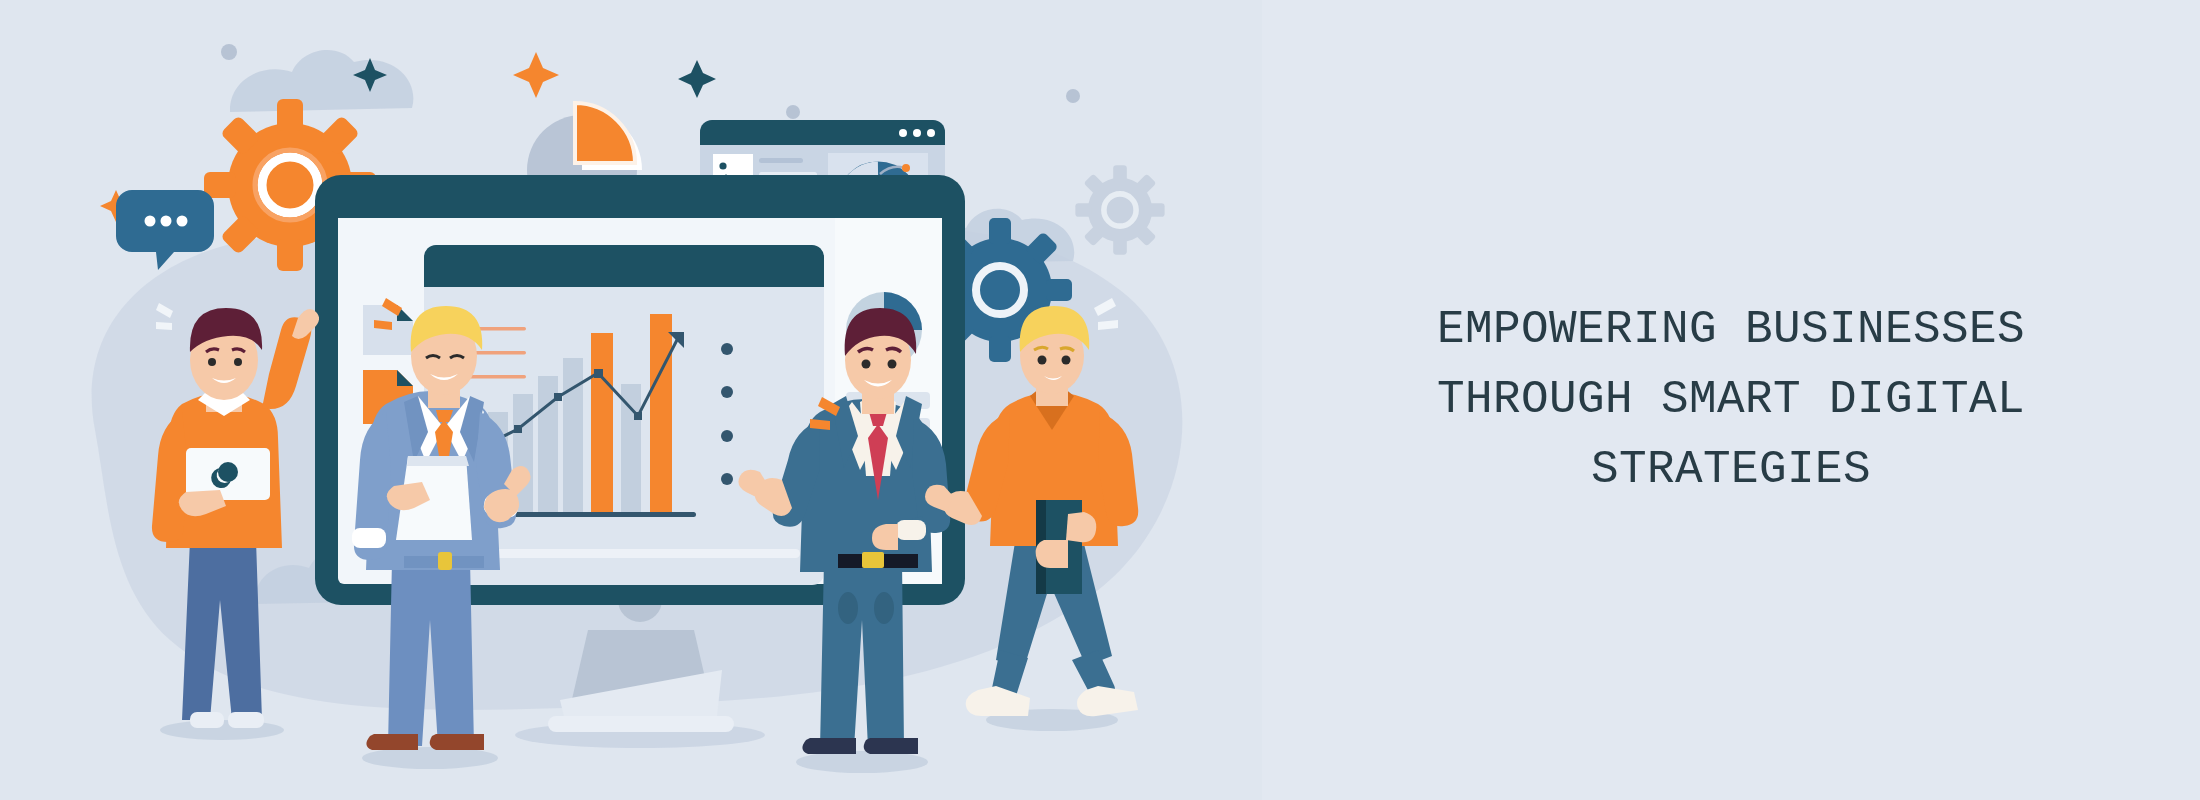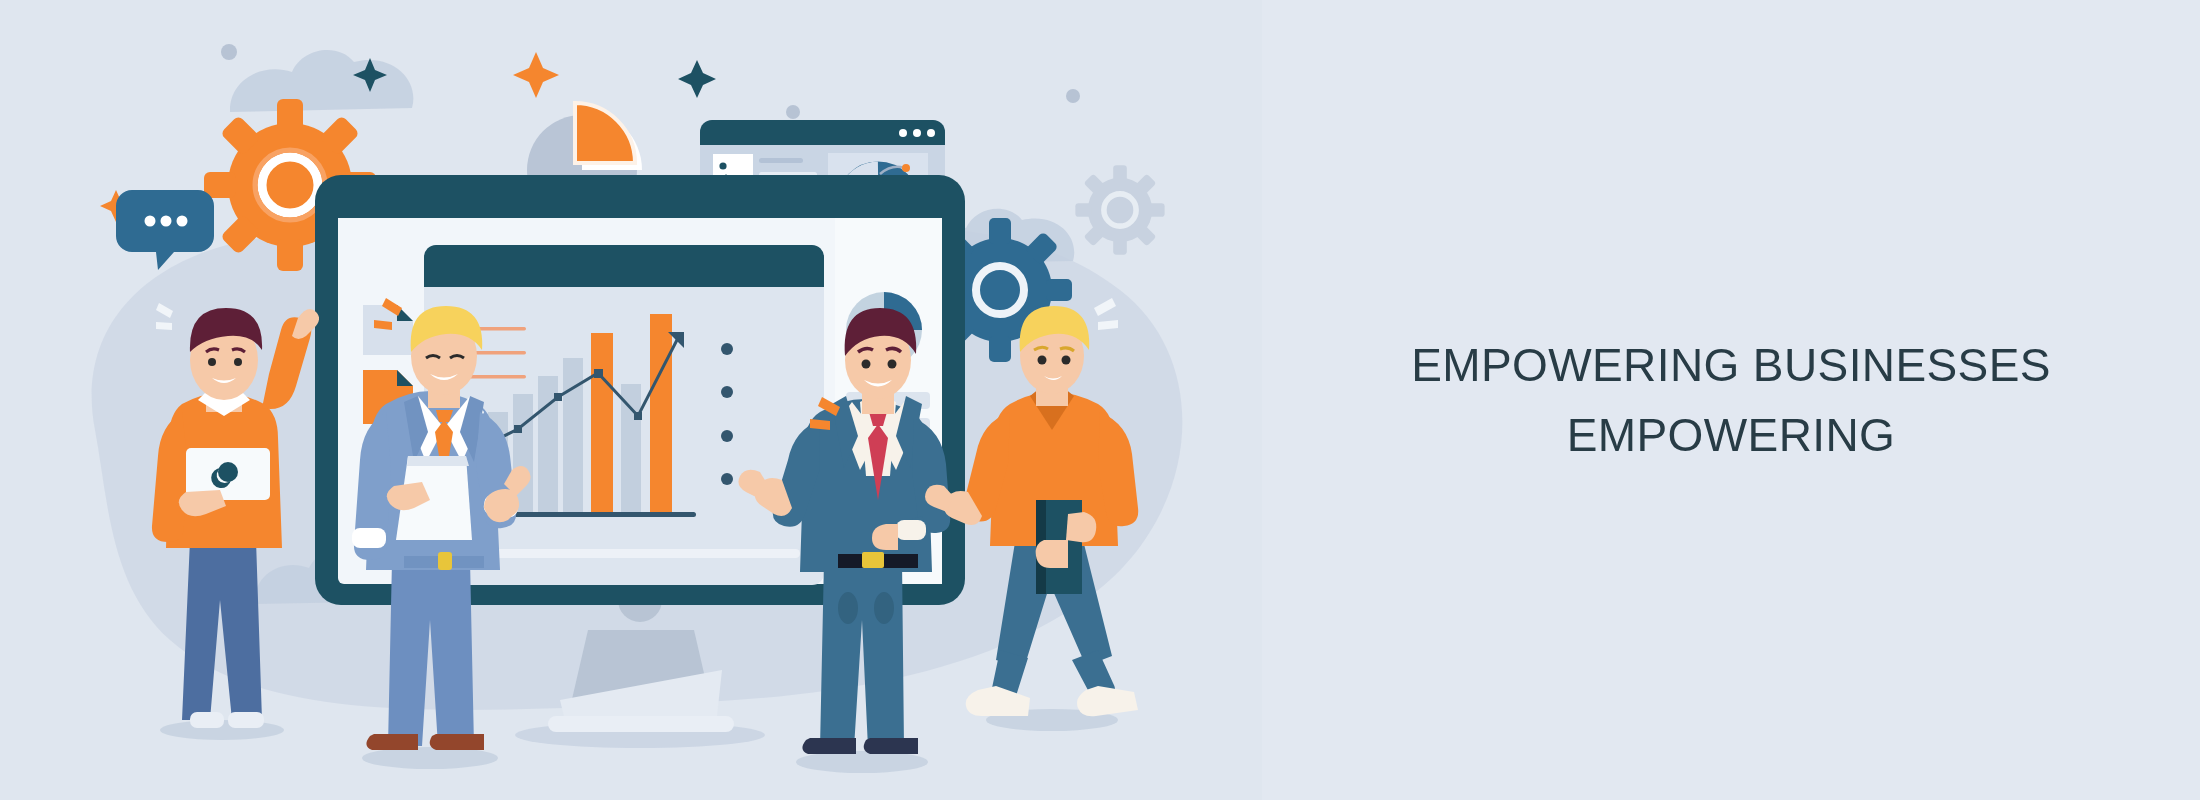--- a/index.html
+++ b/index.html
@@ -43,21 +43,21 @@
     flex-direction: column;
     align-items: center;
     justify-content: center;
     text-align: center;
     color: #283c46;
     font-size: 46px;
     line-height: 70px;
     letter-spacing: 0.4px;
     font-weight: 400;
   }
-  .headline .hl-line { display: block; white-space: nowrap; }
+  .headline .hl-line { display: block; white-space: nowrap; font-family: Liberation Mono, monospace; }
 
   
   .stage {
     position: absolute;
     left: 0; top: 0;
     width: 1262px; height: 800px;
   }
   .stage svg { display: block; }
 </style>
 </head>
@@ -445,16 +445,17 @@
           <path d="M1094,308 l18,-10 l4,8 l-18,10 Z"></path>
           <path d="M1098,322 l20,-2 l0,8 l-20,2 Z"></path>
         </g>
       </g>
 
     </svg>
   </div>
 
   <div class="headline">
     <span class="hl-line">EMPOWERING BUSINESSES</span>
-    <span class="hl-line">EMPOWERING</span>
+    <span class="hl-line">THROUGH SMART DIGITAL</span>
+    <span class="hl-line">STRATEGIES</span>
   </div>
 
 </div>
 
 </body></html>

